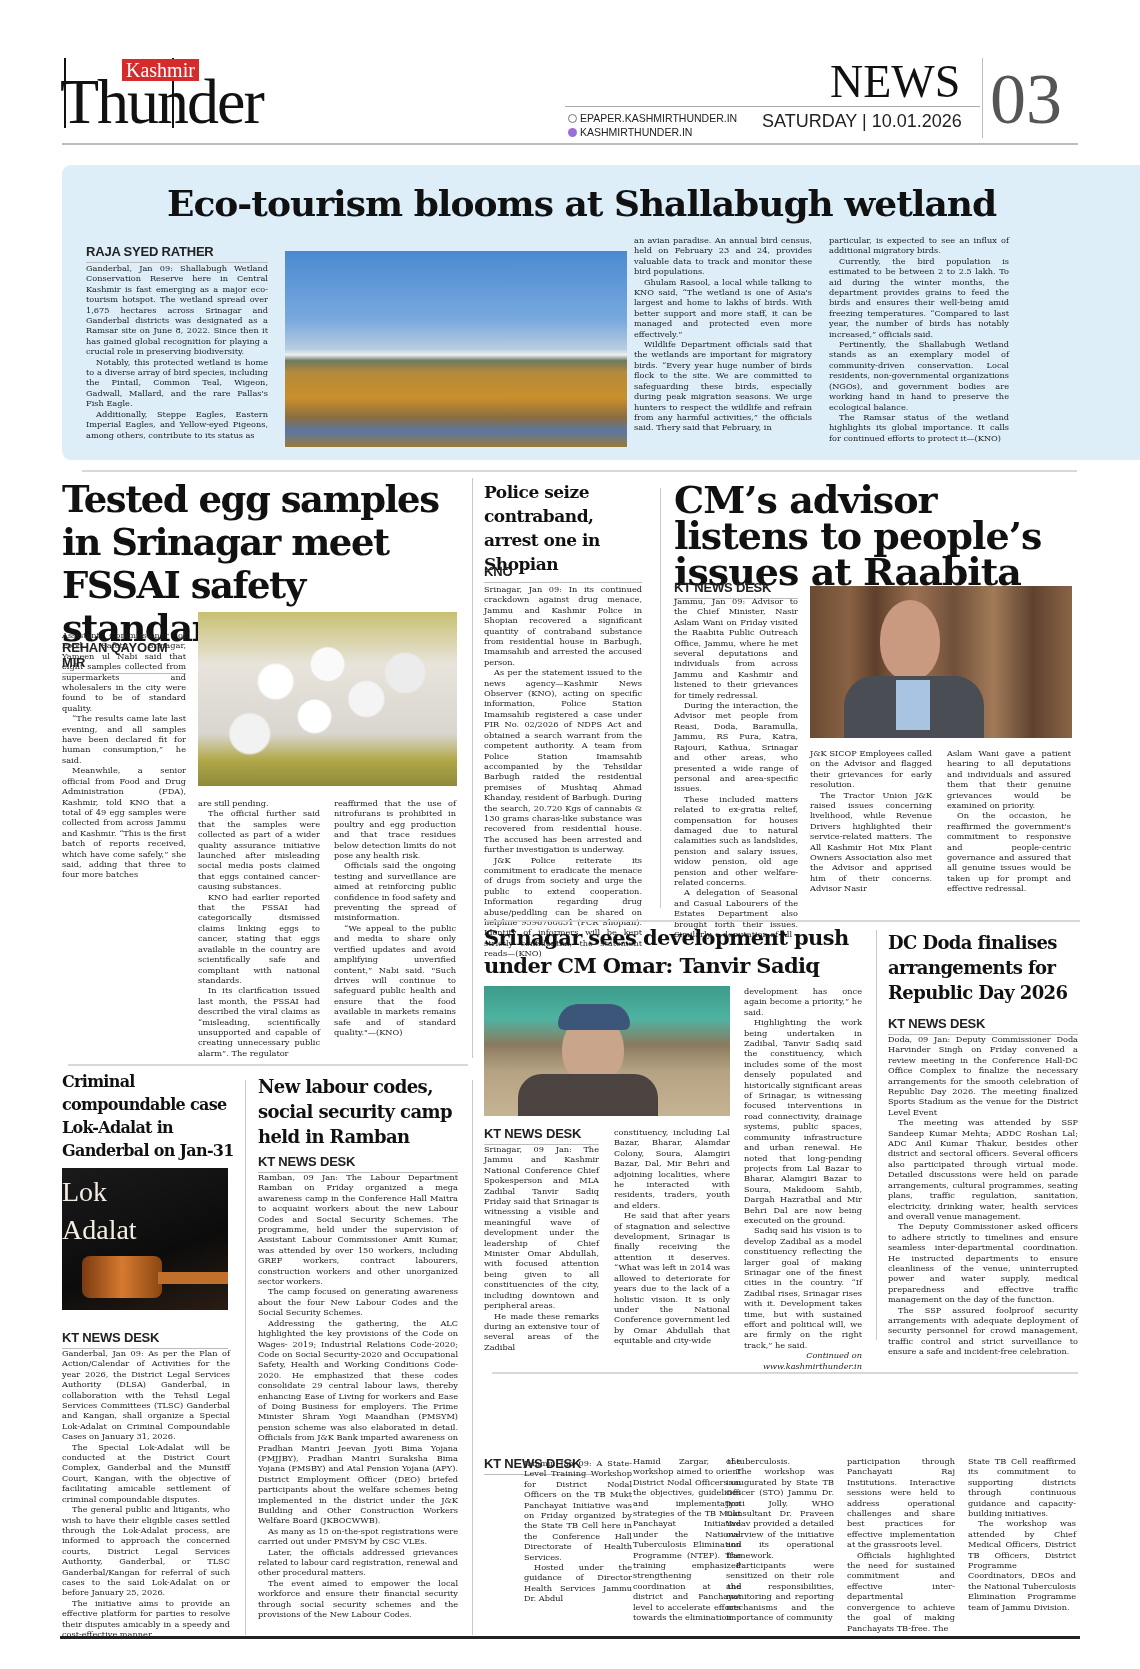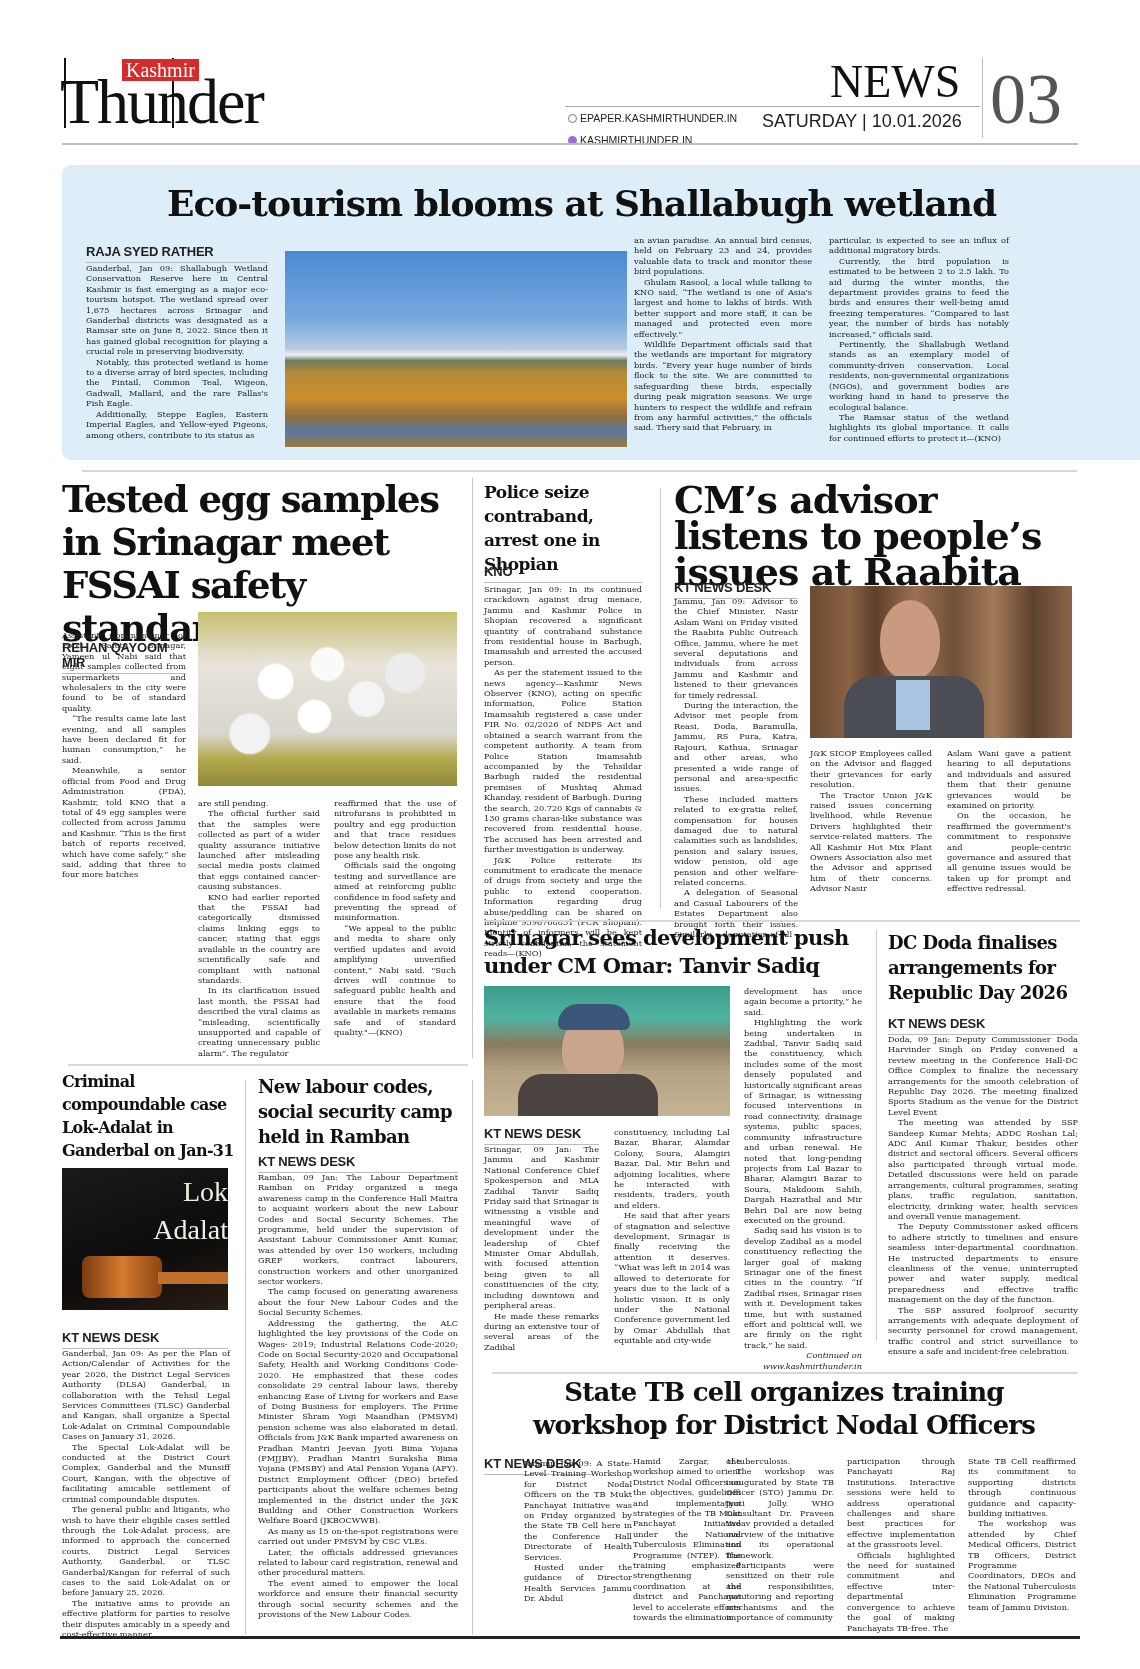--- a/index.html
+++ b/index.html
@@ -26,21 +26,21 @@
 
   
   .feature-box { background: #ddeef9; }
   .img { position: absolute; overflow: hidden; }
   .img-wetland { background: linear-gradient(180deg, #4a8ad1 0%, #78a9de 35%, #b8cce0 50%, #eef0f0 53%, #6e7a5e 56%, #b58a3a 62%, #c98f2c 75%, #8b6e40 85%, #5a77a3 92%, #9a7a3c 100%); }
   .img-eggs { background: radial-gradient(circle at 30% 40%, #ffffff 0 8%, transparent 9%), radial-gradient(circle at 50% 30%, #fafafa 0 9%, transparent 10%), radial-gradient(circle at 65% 50%, #f4f4f4 0 9%, transparent 10%), radial-gradient(circle at 45% 60%, #ffffff 0 9%, transparent 10%), radial-gradient(circle at 20% 70%, #f2f2f2 0 8%, transparent 9%), radial-gradient(circle at 80% 35%, #ececec 0 8%, transparent 9%), linear-gradient(180deg, #c8c070 0%, #e8e4dc 30%, #d9d6cf 70%, #b2a84a 85%, #8f8a3a 100%); }
   .img-advisor { background: linear-gradient(90deg, #6a4a32 0%, #8a6244 15%, #5e3f2b 25%, #9c7152 40%, #70503a 55%, #a27a58 70%, #5e4230 85%, #8a6446 100%); }
   .img-sadiq { background: linear-gradient(180deg, #3d9b8a 0%, #4fb3a2 25%, #8a7a5e 45%, #b5a283 65%, #c5b493 100%); }
   .img-lok { background: #111; }
   .person-head { position: absolute; border-radius: 50% 50% 45% 45%; }
-  .caption-overlay { position: absolute; color: #f2ede2; font-family: "Liberation Serif", serif; text-align: right; width: 100%; }
+  .caption-overlay { position: absolute; color: #f2ede2; font-family: "Liberation Serif", serif; text-align: left; width: 100%; }
 </style>
 </head>
 <body>
 
 <div class="abs" style="left:0;top:0;width:1140px;height:150px;">
   <div class="abs" style="left:60px;top:58px;width:260px;height:80px;">
     <div class="abs" style="left:4px;top:0;width:2px;height:70px;background:#111;"></div>
     <div class="abs" style="left:112px;top:0;width:2px;height:70px;background:#111;"></div>
     <span class="abs mast-kashmir" style="left:62px;top:1px;">Kashmir</span>
     <span class="abs mast-thunder" style="left:0;top:14px;">Thunder</span>
@@ -49,21 +49,21 @@
   <div class="abs mast-news" style="left:830px;top:60px;">NEWS</div>
   <div class="abs" style="left:982px;top:58px;width:1px;height:80px;background:#bbb;"></div>
   <div class="abs mast-page" style="left:990px;top:64px;">03</div>
   <div class="abs" style="left:565px;top:106px;width:415px;height:1px;background:#aaa;"></div>
 
   <div class="abs" style="left:568px;top:112px;">
     <div class="mast-url">
       <span class="dot-icon" style="border:1.5px solid #777;background:#fff;"></span>
       <span>EPAPER.KASHMIRTHUNDER.IN</span>
     </div>
-    <div class="mast-url" style="margin-top:10px;">
+    <div class="mast-url" style="margin-top:2px;">
       <span class="dot-icon" style="background:#9b6fd8;"></span>
       <span>KASHMIRTHUNDER.IN</span>
     </div>
   </div>
   <div class="abs mast-date" style="left:762px;top:111px;">SATURDAY | 10.01.2026</div>
   <div class="abs" style="left:62px;top:143px;width:1016px;height:2px;background:#bdbdbd;"></div>
 </div>
 
 <div class="abs feature-box" style="left:62px;top:165px;width:1102px;height:295px;border-radius:9px;">
   <h1 class="abs hl" style="left:105px;top:18px;font-size:36px;line-height:40px;letter-spacing:-1px;">Eco-tourism blooms at Shallabugh wetland</h1>
@@ -214,21 +214,20 @@
       <p>Addressing the gathering, the ALC highlighted the key provisions of the Code on Wages- 2019; Industrial Relations Code-2020; Code on Social Security-2020 and Occupational Safety, Health and Working Conditions Code- 2020. He emphasized that these codes consolidate 29 central labour laws, thereby enhancing Ease of Living for workers and Ease of Doing Business for employers. The Prime Minister Shram Yogi Maandhan (PMSYM) pension scheme was also elaborated in detail. Officials from J&amp;K Bank imparted awareness on Pradhan Mantri Jeevan Jyoti Bima Yojana (PMJJBY), Pradhan Mantri Suraksha Bima Yojana (PMSBY) and Atal Pension Yojana (APY). District Employment Officer (DEO) briefed participants about the welfare schemes being implemented in the district under the J&amp;K Building and Other Construction Workers Welfare Board (JKBOCWWB).</p>
       <p>As many as 15 on-the-spot registrations were carried out under PMSYM by CSC VLEs.</p>
       <p>Later, the officials addressed grievances related to labour card registration, renewal and other procedural matters.</p>
       <p>The event aimed to empower the local workforce and ensure their financial security through social security schemes and the provisions of the New Labour Codes.</p>
   </div>
 </div>
 <div class="rule-v" style="left:472px;top:1080px;height:555px;"></div>
 
 <div class="rule-h" style="left:492px;top:1372px;width:586px;"></div>
 <div class="abs" style="left:484px;top:1376px;width:596px;height:270px;">
-  <h2 class="abs hl" style="left:40px;top:0;width:520px;text-align:center;font-size:26px;line-height:33px;letter-spacing:-0.8px;">State TB cell organizes training workshop for District Nodal Officers</h2>
   <div class="abs byline" style="left:0;top:80px;width:108px;">KT NEWS DESK</div>
   <div class="col body" style="left:0;top:82px;width:108px;margin-left:40px;">
     <p>Jammu, Jan 09: A State-Level Training Workshop for District Nodal Officers on the TB Mukt Panchayat Initiative was on Friday organized by the State TB Cell here in the Conference Hall Directorate of Health Services.</p>
       <p>Hosted under the guidance of Director Health Services Jammu Dr. Abdul</p>
   </div>
   <div class="col body" style="left:121px;top:80px;width:108px;margin-left:28px;">
     <p>Hamid Zargar, the workshop aimed to orient District Nodal Officers on the objectives, guidelines and implementation strategies of the TB Mukt Panchayat Initiative under the National Tuberculosis Elimination Programme (NTEP). The training emphasized strengthening coordination at the district and Panchayat level to accelerate efforts towards the elimination</p>
   </div>
   <div class="col body" style="left:242px;top:80px;width:108px;">
     <p>of tuberculosis.</p>

